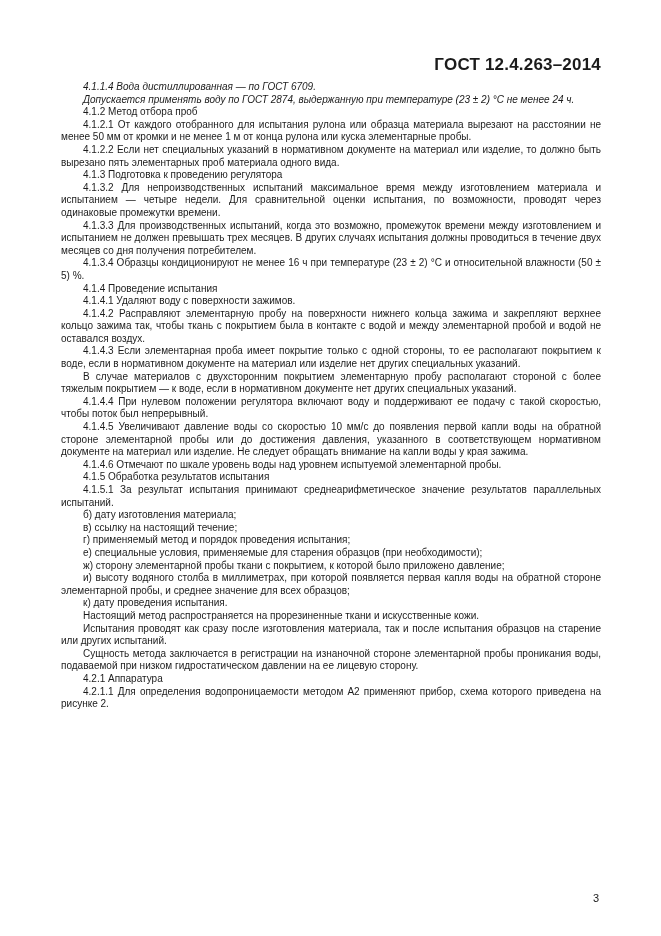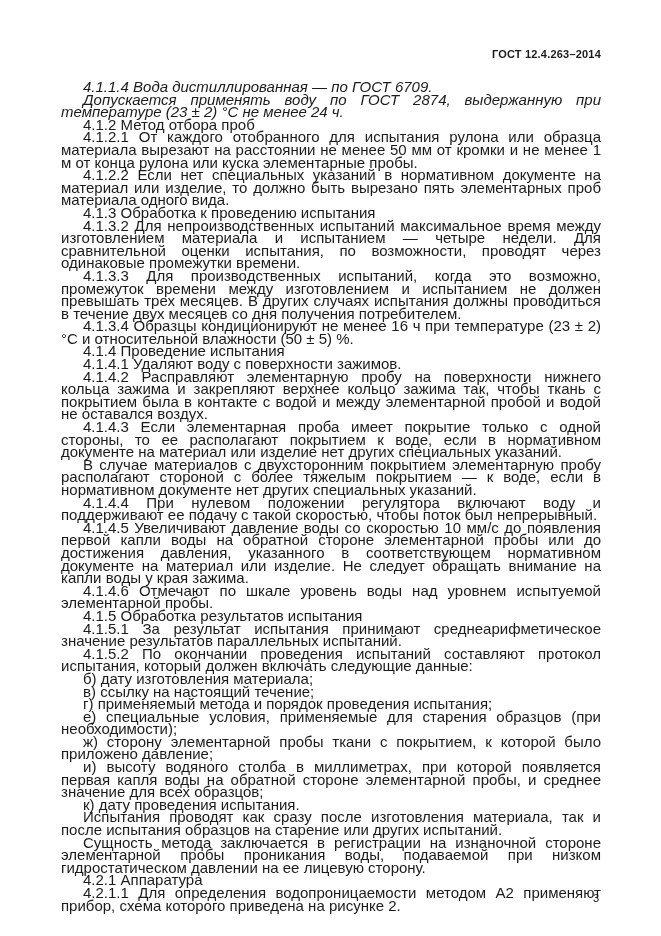--- a/index.html
+++ b/index.html
@@ -15,35 +15,35 @@
   .page {
     position: relative;
     width: 661px;
     height: 936px;
     background: #ffffff;
     box-sizing: border-box;
     overflow: hidden;
   }
   .doc-header {
     position: absolute;
-    top: 48px;
+    top: 55px;
     left: 61px;
     width: 540px;
     text-align: right;
     font-weight: bold;
-    font-size: 11px;
+    font-size: 17px;
     color: #1b1b1b;
     letter-spacing: 0.2px;
   }
   .doc-body {
     position: absolute;
     top: 81px;
     left: 61px;
     width: 540px;
-    font-size: 15px;
+    font-size: 10px;
     line-height: 12.6px;
     color: #1b1b1b;
     text-align: justify;
   }
   .para {
     margin: 0;
     text-indent: 22px;
   }
   .para.bold {
     font-weight: normal;
@@ -64,42 +64,42 @@
 
 <div class="page">
   <div class="doc-header">ГОСТ 12.4.263–2014</div>
 
   <div class="doc-body">
       <p class="para italic">4.1.1.4 Вода дистиллированная — по ГОСТ 6709.</p>
       <p class="para italic">Допускается применять воду по ГОСТ 2874, выдержанную при температуре (23 ± 2) °С не менее 24 ч.</p>
       <p class="para bold">4.1.2 Метод отбора проб</p>
       <p class="para">4.1.2.1 От каждого отобранного для испытания рулона или образца материала вырезают на расстоянии не менее 50 мм от кромки и не менее 1 м от конца рулона или куска элементарные пробы.</p>
       <p class="para">4.1.2.2 Если нет специальных указаний в нормативном документе на материал или изделие, то должно быть вырезано пять элементарных проб материала одного вида.</p>
-      <p class="para bold">4.1.3 Обработка к проведению испытания</p>
+      <p class="para bold">4.1.3 Подготовка к проведению регулятора</p>
       <p class="para">4.1.3.2 Для непроизводственных испытаний максимальное время между изготовлением материала и испытанием — четыре недели. Для сравнительной оценки испытания, по возможности, проводят через одинаковые промежутки времени.</p>
       <p class="para">4.1.3.3 Для производственных испытаний, когда это возможно, промежуток времени между изготовлением и испытанием не должен превышать трех месяцев. В других случаях испытания должны проводиться в течение двух месяцев со дня получения потребителем.</p>
       <p class="para">4.1.3.4 Образцы кондиционируют не менее 16 ч при температуре (23 ± 2) °С и относительной влажности (50 ± 5) %.</p>
       <p class="para bold">4.1.4 Проведение испытания</p>
       <p class="para">4.1.4.1 Удаляют воду с поверхности зажимов.</p>
       <p class="para">4.1.4.2 Расправляют элементарную пробу на поверхности нижнего кольца зажима и закрепляют верхнее кольцо зажима так, чтобы ткань с покрытием была в контакте с водой и между элементарной пробой и водой не оставался воздух.</p>
       <p class="para">4.1.4.3 Если элементарная проба имеет покрытие только с одной стороны, то ее располагают покрытием к воде, если в нормативном документе на материал или изделие нет других специальных указаний.</p>
       <p class="para">В случае материалов с двухсторонним покрытием элементарную пробу располагают стороной с более тяжелым покрытием — к воде, если в нормативном документе нет других специальных указаний.</p>
       <p class="para">4.1.4.4 При нулевом положении регулятора включают воду и поддерживают ее подачу с такой скоростью, чтобы поток был непрерывный.</p>
       <p class="para">4.1.4.5 Увеличивают давление воды со скоростью 10 мм/с до появления первой капли воды на обратной стороне элементарной пробы или до достижения давления, указанного в соответствующем нормативном документе на материал или изделие. Не следует обращать внимание на капли воды у края зажима.</p>
       <p class="para">4.1.4.6 Отмечают по шкале уровень воды над уровнем испытуемой элементарной пробы.</p>
       <p class="para bold">4.1.5 Обработка результатов испытания</p>
       <p class="para">4.1.5.1 За результат испытания принимают среднеарифметическое значение результатов параллельных испытаний.</p>
-      <p class="para">4.1.5.2 По окончании проведения испытаний составляют протокол испытания, который должен включать следующие данные:</p>
       <p class="para">б) дату изготовления материала;</p>
       <p class="para">в) ссылку на настоящий течение;</p>
-      <p class="para">г) применяемый метода и порядок проведения испытания;</p>
+      <p class="para">г) применяемый метод и порядок проведения испытания;</p>
       <p class="para">е) специальные условия, применяемые для старения образцов (при необходимости);</p>
       <p class="para">ж) сторону элементарной пробы ткани с покрытием, к которой было приложено давление;</p>
       <p class="para">и) высоту водяного столба в миллиметрах, при которой появляется первая капля воды на обратной стороне элементарной пробы, и среднее значение для всех образцов;</p>
       <p class="para">к) дату проведения испытания.</p>
+      <p class="para">Настоящий метод распространяется на прорезиненные ткани и искусственные кожи.</p>
       <p class="para">Испытания проводят как сразу после изготовления материала, так и после испытания образцов на старение или других испытаний.</p>
       <p class="para">Сущность метода заключается в регистрации на изнаночной стороне элементарной пробы проникания воды, подаваемой при низком гидростатическом давлении на ее лицевую сторону.</p>
       <p class="para bold">4.2.1 Аппаратура</p>
       <p class="para">4.2.1.1 Для определения водопроницаемости методом А2 применяют прибор, схема которого приведена на рисунке 2.</p>
     </div>
 
   <div class="page-number">3</div>
 </div>
 
 </body></html>

